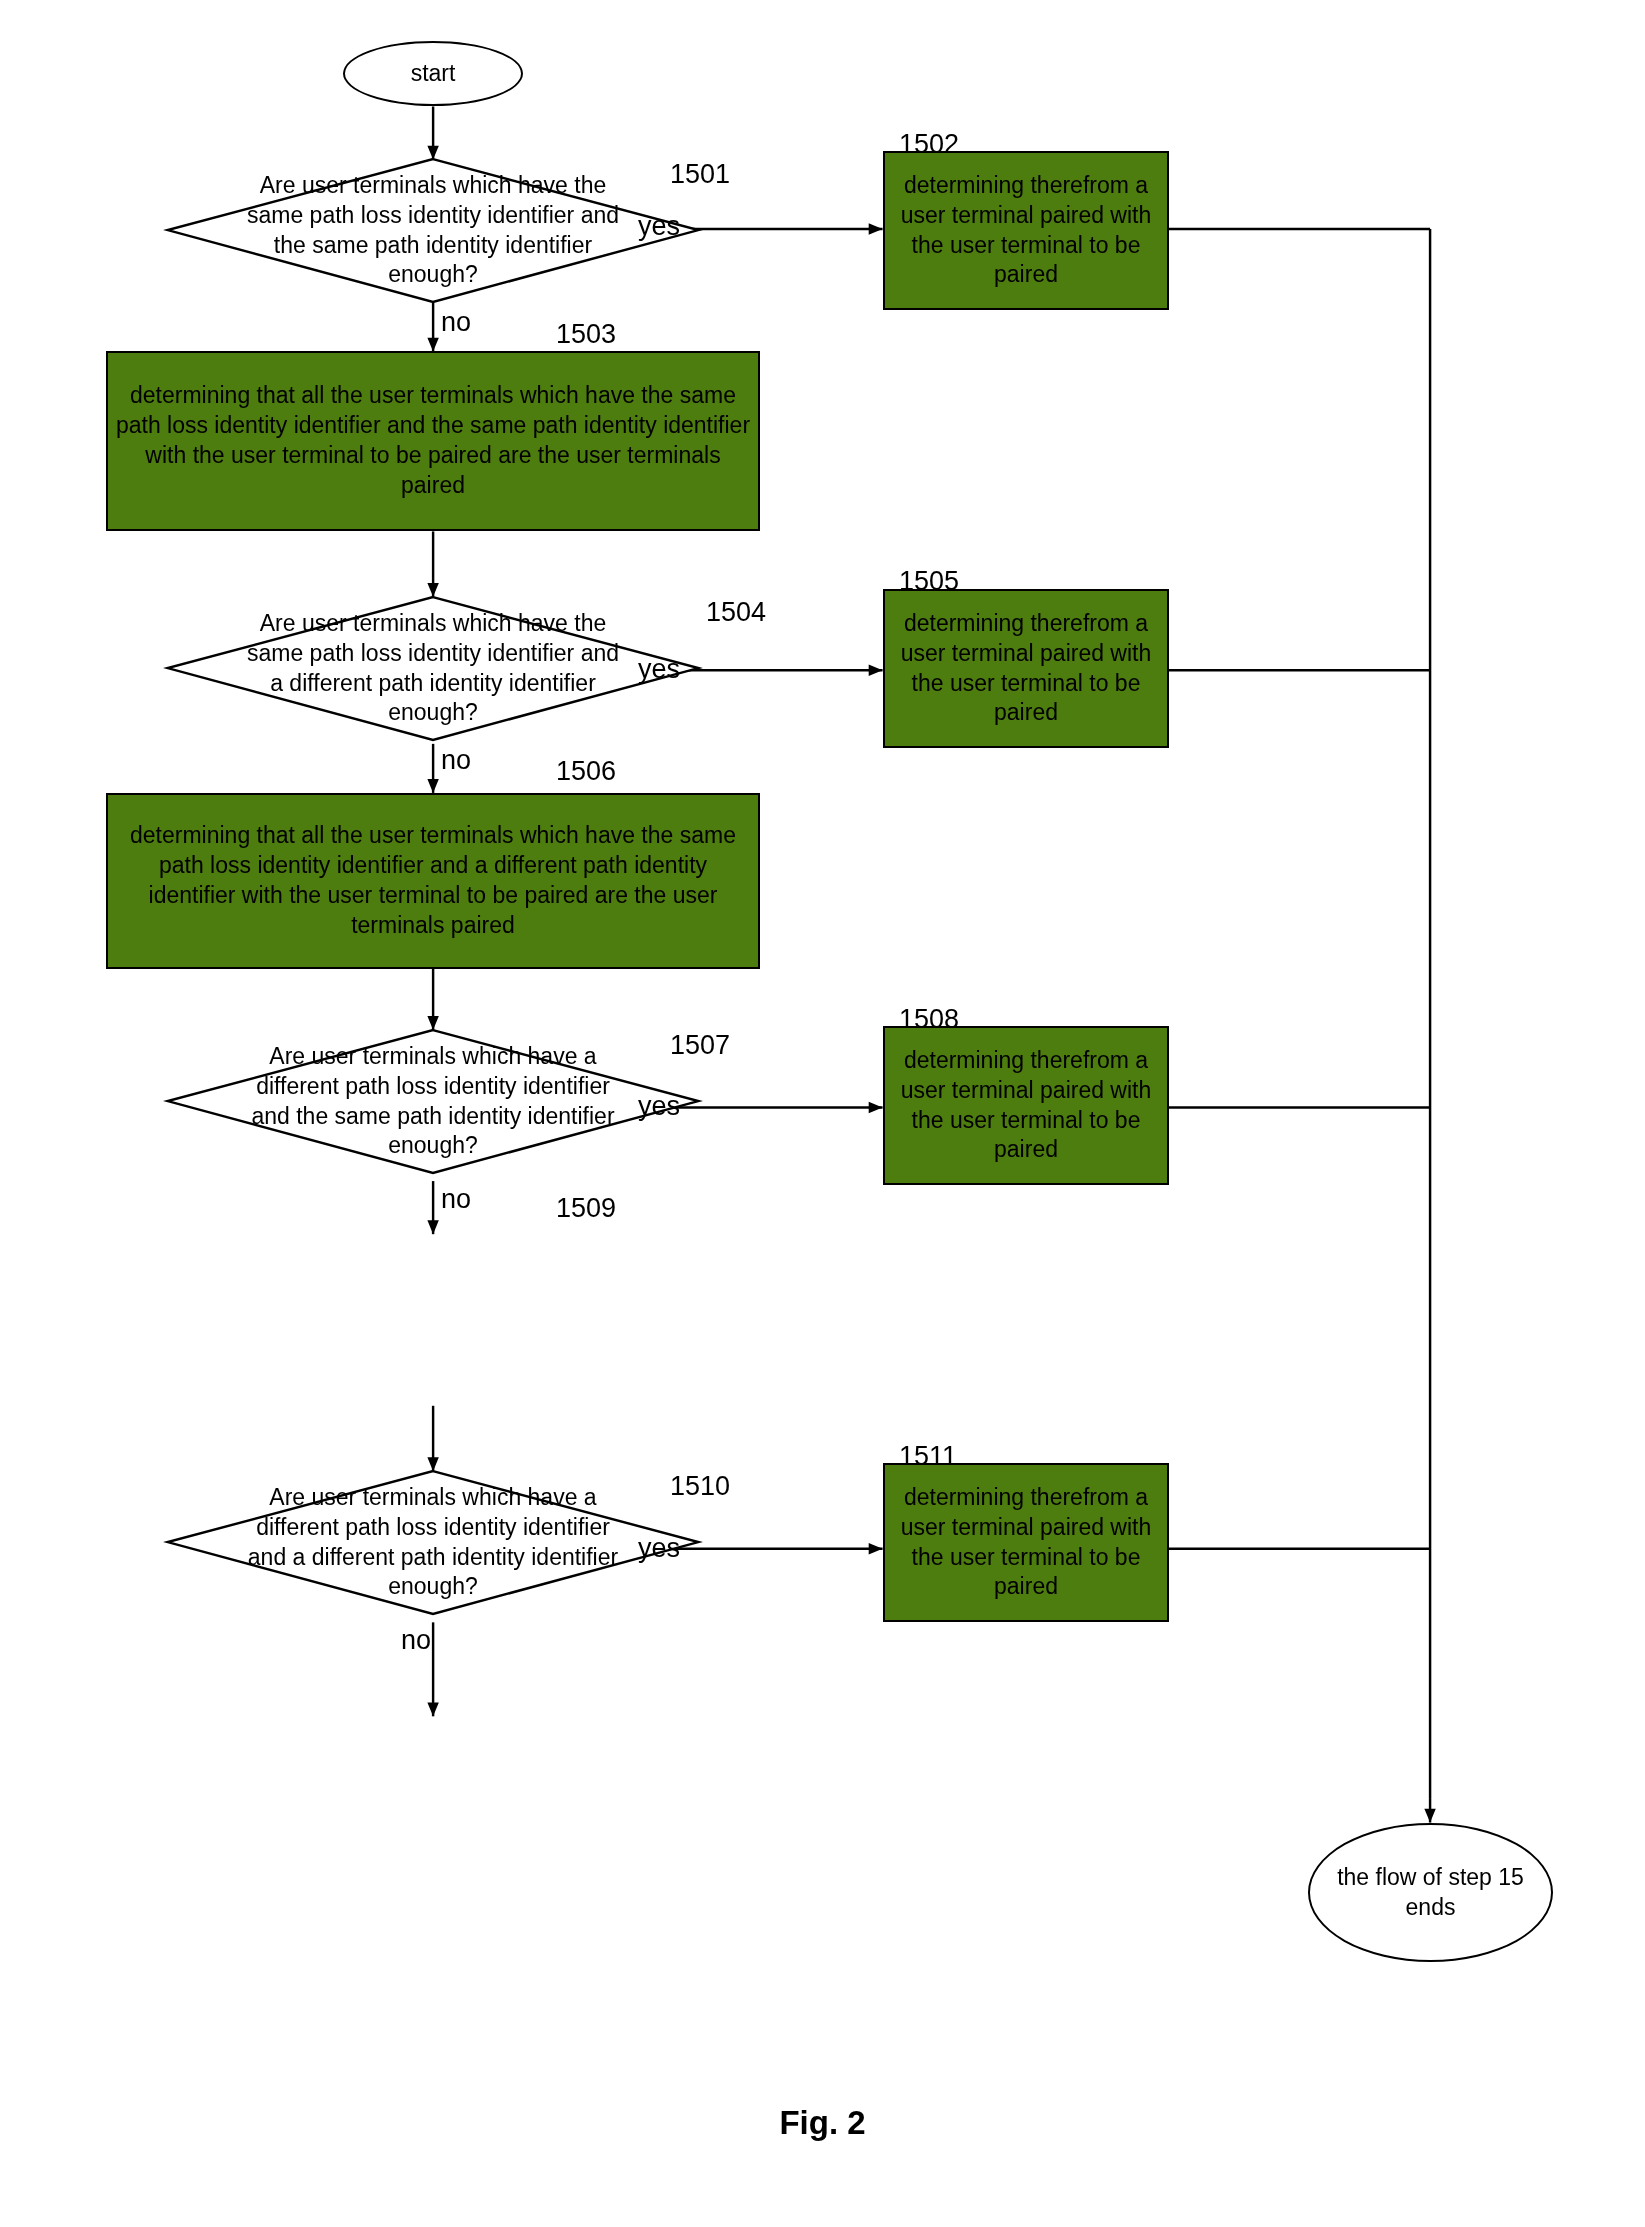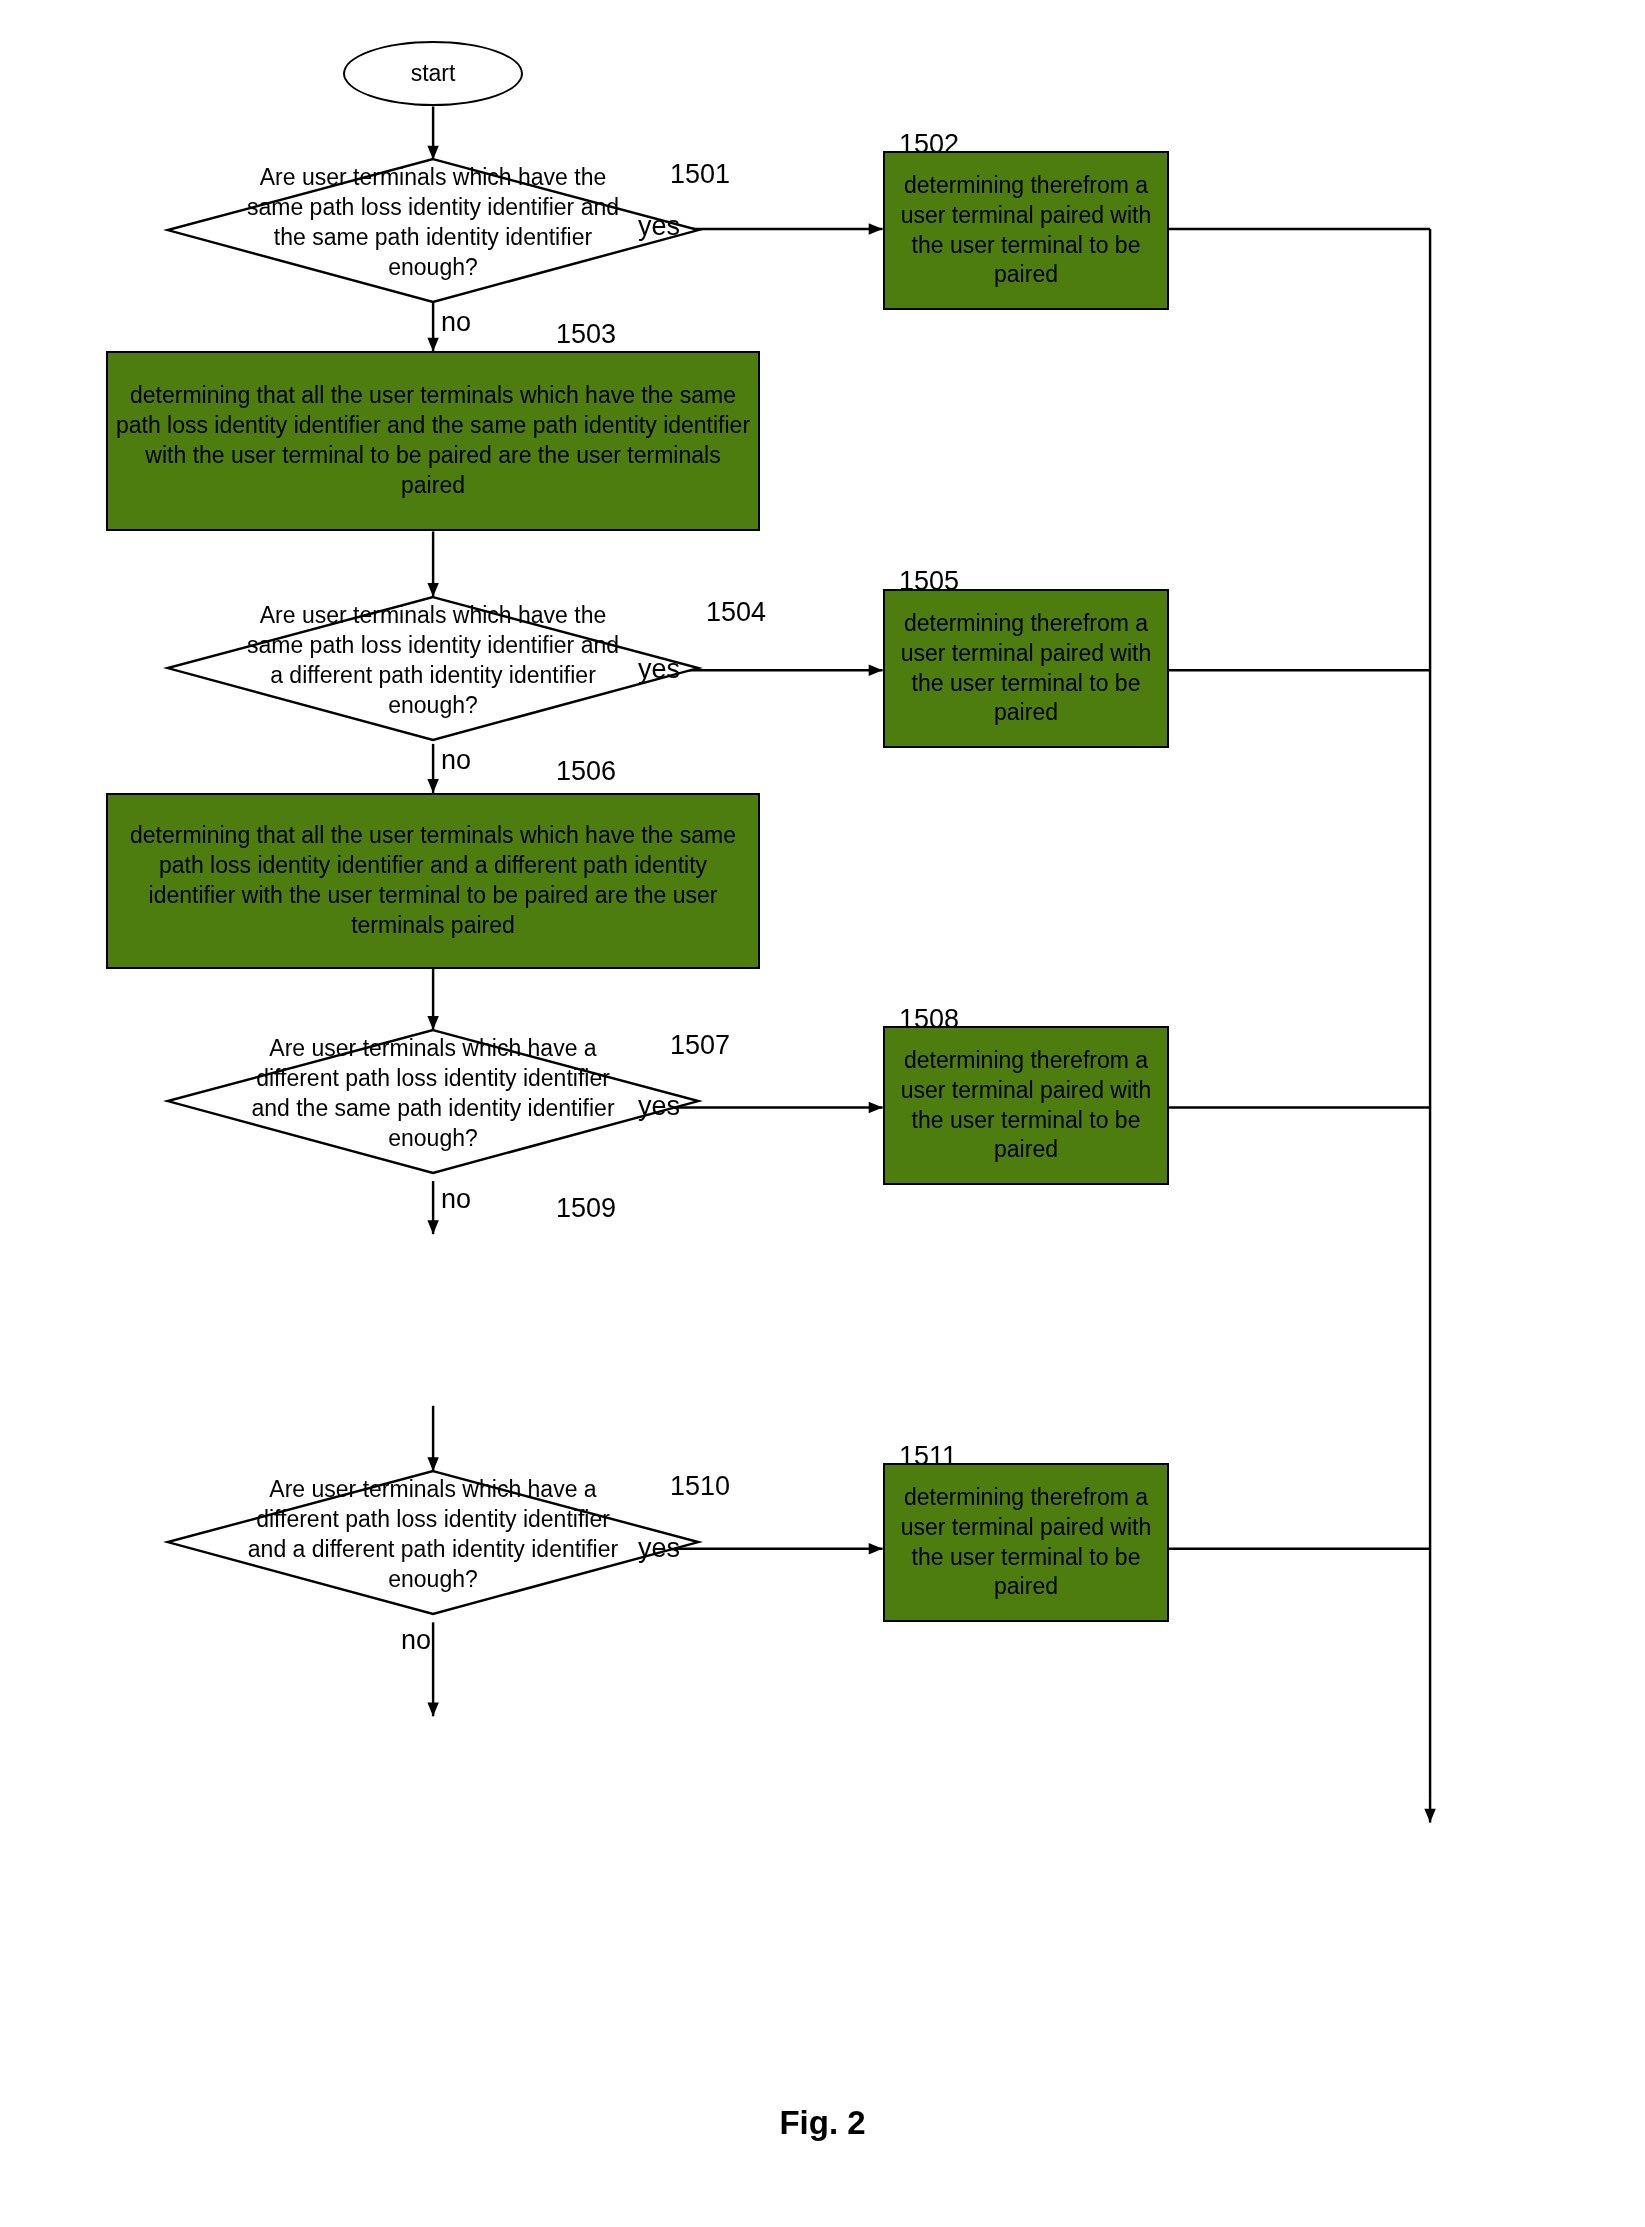--- a/index.html
+++ b/index.html
@@ -53,21 +53,21 @@
     .diamond-wrap {
       position: absolute;
       display: flex;
       align-items: center;
       justify-content: center;
     }
 
     .diamond-inner {
       position: relative;
       display: flex;
-      align-items: flex-start;
+      align-items: center;
       justify-content: center;
     }
 
     .diamond-svg {
       position: absolute;
       top: 0; left: 0;
     }
 
     .diamond-text {
       position: relative;
@@ -268,19 +268,22 @@
 
   <div class="shape rect" style="left:883px; top:1463px; width:286px; height:159px;">
     <span>determining therefrom a user terminal paired with the user terminal to be paired</span>
   </div>
 
   <div class="label" style="left:899px; top:1441px;">
     <span>1511</span>
   </div>
 
 
+  <div class="shape oval" style="left:1308px; top:1823px; width:245px; height:139px;">
+    <span>the flow of step 15 ends</span>
+  </div>
 
   <div class="fig-caption">
     <span>Fig. 2</span>
   </div>
 
 </div>
 
 
 </body></html>

